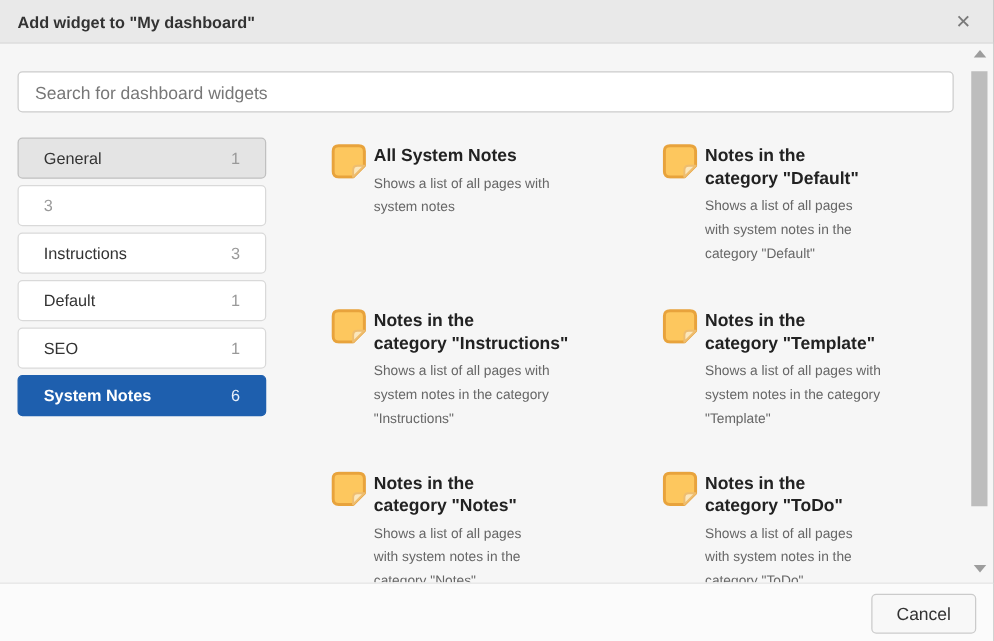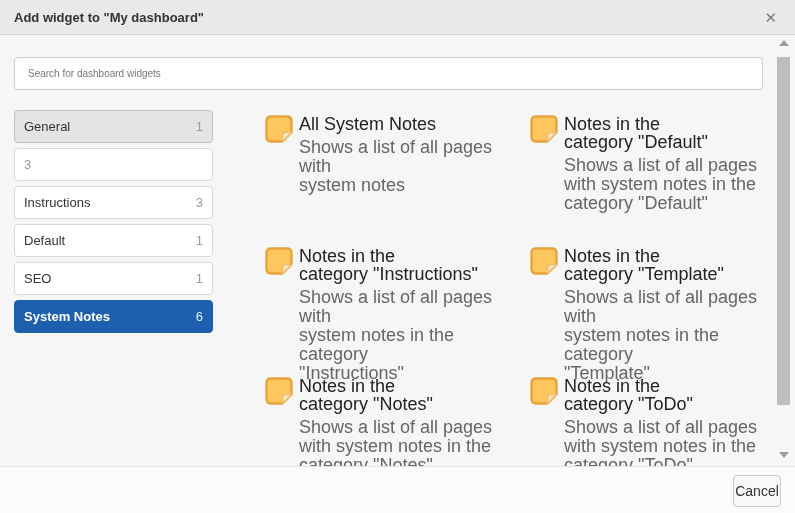--- a/index.html
+++ b/index.html
@@ -37,38 +37,38 @@
     overflow: hidden;
   }
 
   .search-input {
     position: absolute; left: 14px; top: 22px;
     width: 749px; height: 33px;
     background: #fff;
     border: 1px solid #cccccc;
     border-radius: 4px;
     padding: 12px 13px;
-    font-size: 10px; color: #333;
+    font-size: 14px; color: #333;
     font-family: "Liberation Sans", "DejaVu Sans", sans-serif;
     outline: none;
   }
   .search-input::placeholder { color: #777; opacity: 1; }
 
   
   .cat-list {
     position: absolute; left: 14px; top: 75px; width: 199px;
     list-style: none;
   }
   .cat-item {
     height: 33px; margin-bottom: 5px;
     background: #ffffff;
     border: 1px solid #d9d9d9;
     border-radius: 4px;
     display: flex; align-items: center; justify-content: space-between;
-    padding: 0 9px;
+    padding: 0 20px;
     font-size: 13px; color: #333;
     cursor: pointer;
     text-align: right;
   }
   .cat-item .cat-count { color: #999; font-size: 13px; }
   .cat-item.is-first {
     background: #e4e4e4;
     border-color: #c0c0c0;
   }
   .cat-item.is-selected {
@@ -82,27 +82,27 @@
   
   .widget-cell {
     position: absolute;
     width: 250px;
     display: flex; align-items: flex-start;
     cursor: pointer;
   }
   .widget-cell .note-icon { flex: 0 0 28px; width: 28px; height: 28px; margin-right: 6px; }
   .widget-text { padding-left: 0; }
   .widget-title {
-    font-size: 18px; font-weight: 400; color: #222;
+    font-size: 14px; font-weight: 700; color: #222;
     line-height: 18px;
     white-space: pre-line;
   }
   .widget-desc {
     margin-top: 5px;
-    font-size: 18px; color: #666;
+    font-size: 11px; color: #666;
     line-height: 19px;
     white-space: pre-line;
   }
   .pos-r1c1 { left: 265px; top: 80px; }
   .pos-r1c2 { left: 530px; top: 80px; }
   .pos-r2c1 { left: 265px; top: 212px; }
   .pos-r2c2 { left: 530px; top: 212px; }
   .pos-r3c1 { left: 265px; top: 342px; }
   .pos-r3c2 { left: 530px; top: 342px; }
 
@@ -125,21 +125,21 @@
   }
 
   
   .modal-footer {
     position: absolute; left: 0; right: 0; bottom: 0; height: 47px;
     background: #fbfbfb;
     border-top: 1px solid #e3e3e3;
   }
   .cancel-btn {
     position: absolute; right: 14px; top: 8px;
-    width: 48px; height: 32px;
+    width: 84px; height: 32px;
     background: #f8f8f8;
     border: 1px solid #cbcbcb;
     border-radius: 4px;
     font-size: 14px; color: #333;
     font-family: "Liberation Sans", "DejaVu Sans", sans-serif;
     cursor: pointer;
   }
 </style>
 </head>
 <body>

